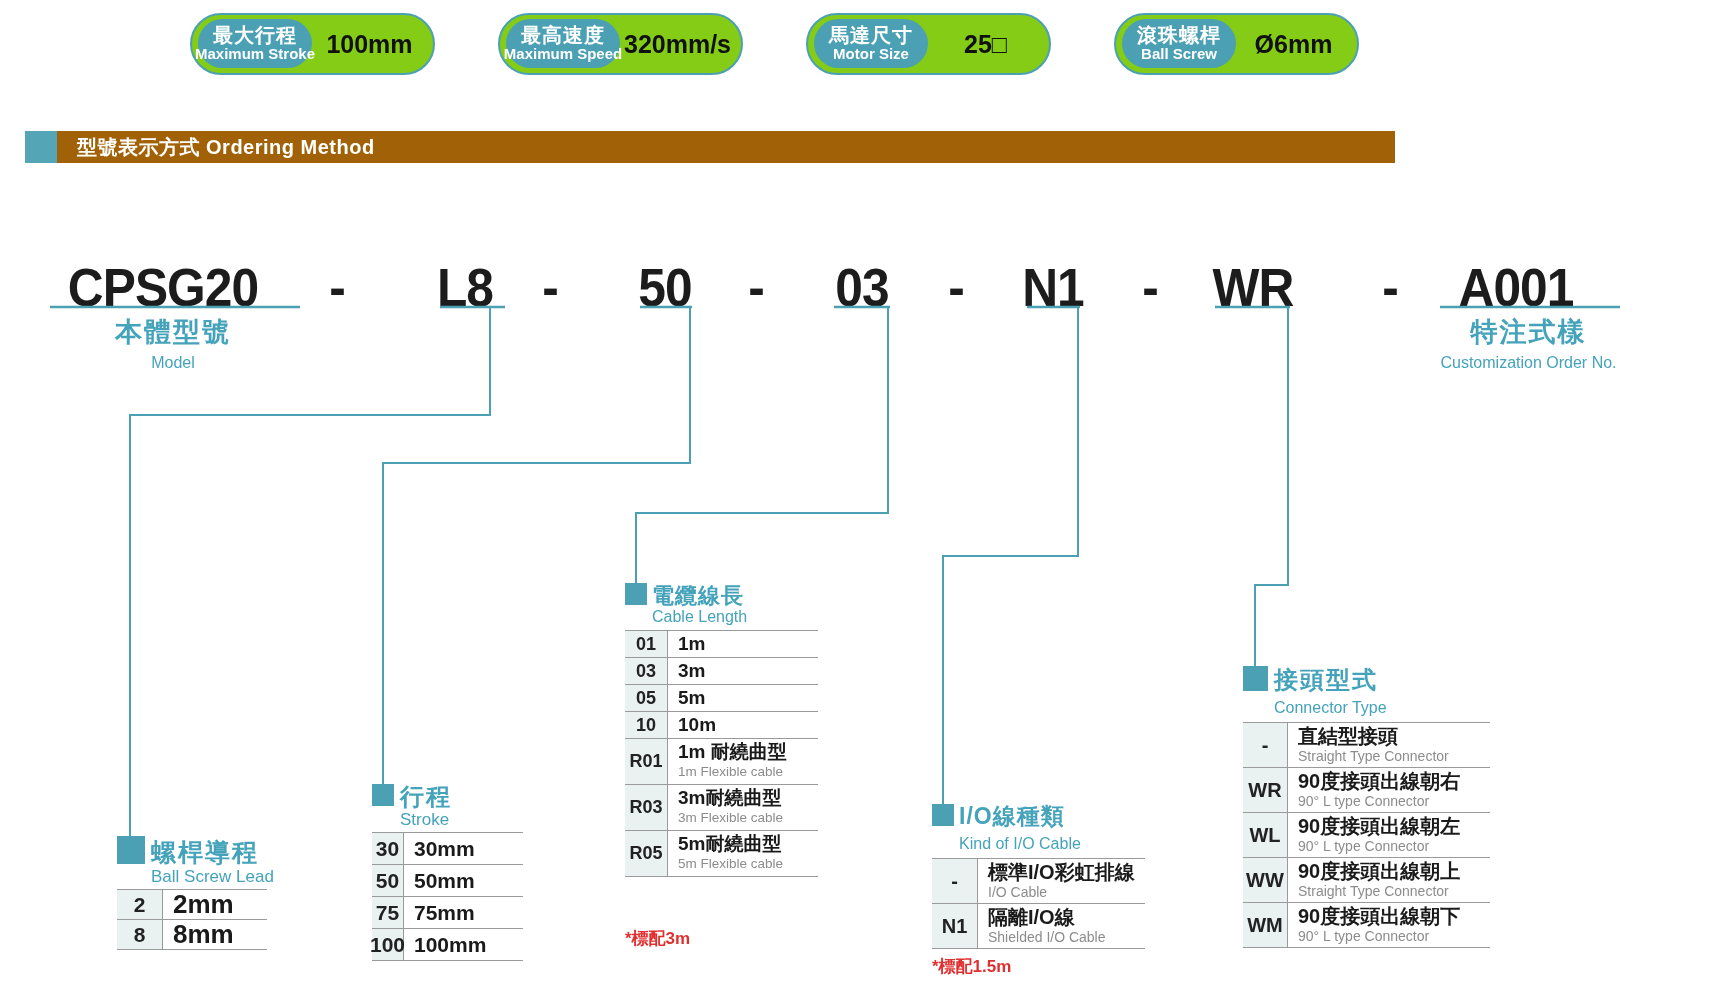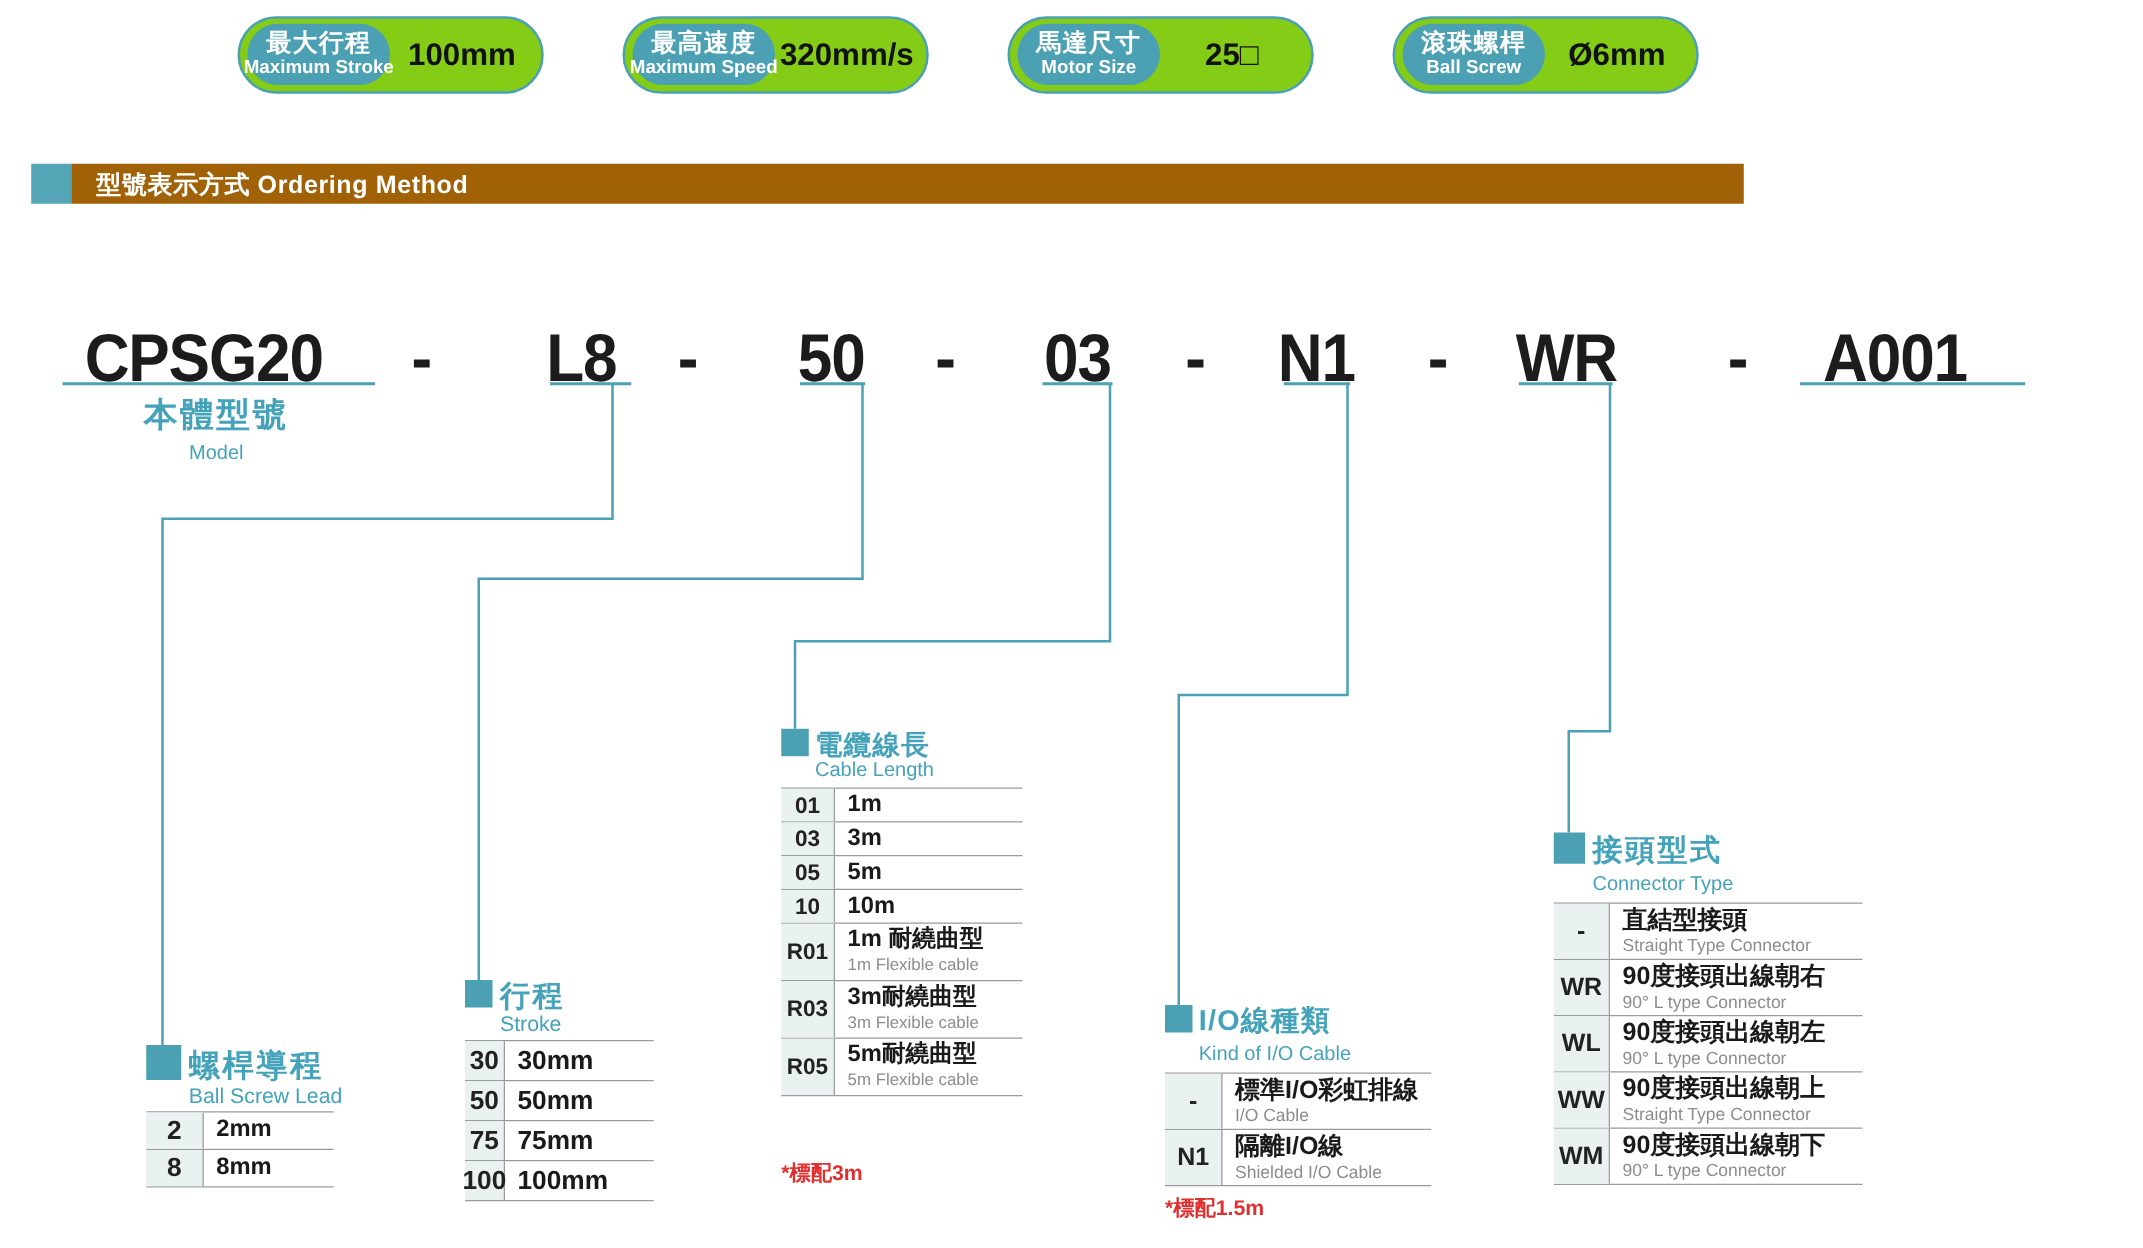--- a/index.html
+++ b/index.html
@@ -72,21 +72,21 @@
 
   
   .spec{position:absolute;left:0;border-bottom:1px solid #9a9a9a;}
   .row{display:flex;border-top:1px solid #9a9a9a;box-sizing:border-box;}
   .code{background:#eaf2f1;border-right:1px solid #9a9a9a;display:flex;align-items:center;
         justify-content:center;font-weight:bold;box-sizing:border-box;flex-shrink:0;color:#222;}
   .val{display:flex;flex-direction:column;justify-content:center;padding-left:10px;box-sizing:border-box;}
   .main{font-weight:bold;color:#1a1a1a;white-space:nowrap;line-height:1.1;}
   .sub{color:#8c8c8c;font-size:14px;white-space:nowrap;line-height:1.2;margin-top:1px;}
 
-  .t-lead{top:53px;width:150px;}   .t-lead .row{height:30px}  .t-lead .code{width:46px;font-size:21px} .t-lead .main{font-size:19px}
+  .t-lead{top:53px;width:150px;}   .t-lead .row{height:30px}  .t-lead .code{width:46px;font-size:21px} .t-lead .main{font-size:26px}
   .t-stroke{top:48px;width:151px;} .t-stroke .row{height:32px}.t-stroke .code{width:32px;font-size:21px}.t-stroke .main{font-size:21px}
   .t-cable{top:47px;width:193px;}  .t-cable .row{height:27px} .t-cable .row.tall{height:46px}
   .t-cable .code{width:43px;font-size:18px}.t-cable .main{font-size:19px}.t-cable .sub{font-size:13.5px}
   .t-io{top:54px;width:213px;}     .t-io .row{height:45px}    .t-io .code{width:46px;font-size:20px}   .t-io .main{font-size:20px}
   .t-conn{top:56px;width:247px;}   .t-conn .row{height:45px}  .t-conn .code{width:45px;font-size:20px} .t-conn .main{font-size:20px}
 
   .note{position:absolute;color:#e12f2f;font-size:17px;font-weight:bold;white-space:nowrap;}
   .note-cable{left:0;top:344px;}
   .note-io{left:0;top:151px;}
 </style>
@@ -161,20 +161,24 @@
       <path d="M888 308 V513 H636 V583"></path>
       <path d="M1078 308 V556 H943 V804"></path>
       <path d="M1288 308 V585 H1255 V666"></path>
     </g>
   </svg>
 
   <div class="under-label model-label">
     <div class="lzh">本體型號</div>
     <div class="len">Model</div>
   </div>
+  <div class="under-label custom-label">
+    <div class="lzh">特注式樣</div>
+    <div class="len">Customization Order No.</div>
+  </div>
 
   <div class="section sec-lead">
     <div class="sq"></div>
     <div class="zh">螺桿導程</div>
     <div class="en">Ball Screw Lead</div>
     <div class="spec t-lead">
         <div class="row">
           <div class="code">2</div>
           <div class="val">
             <div class="main">2mm</div>

